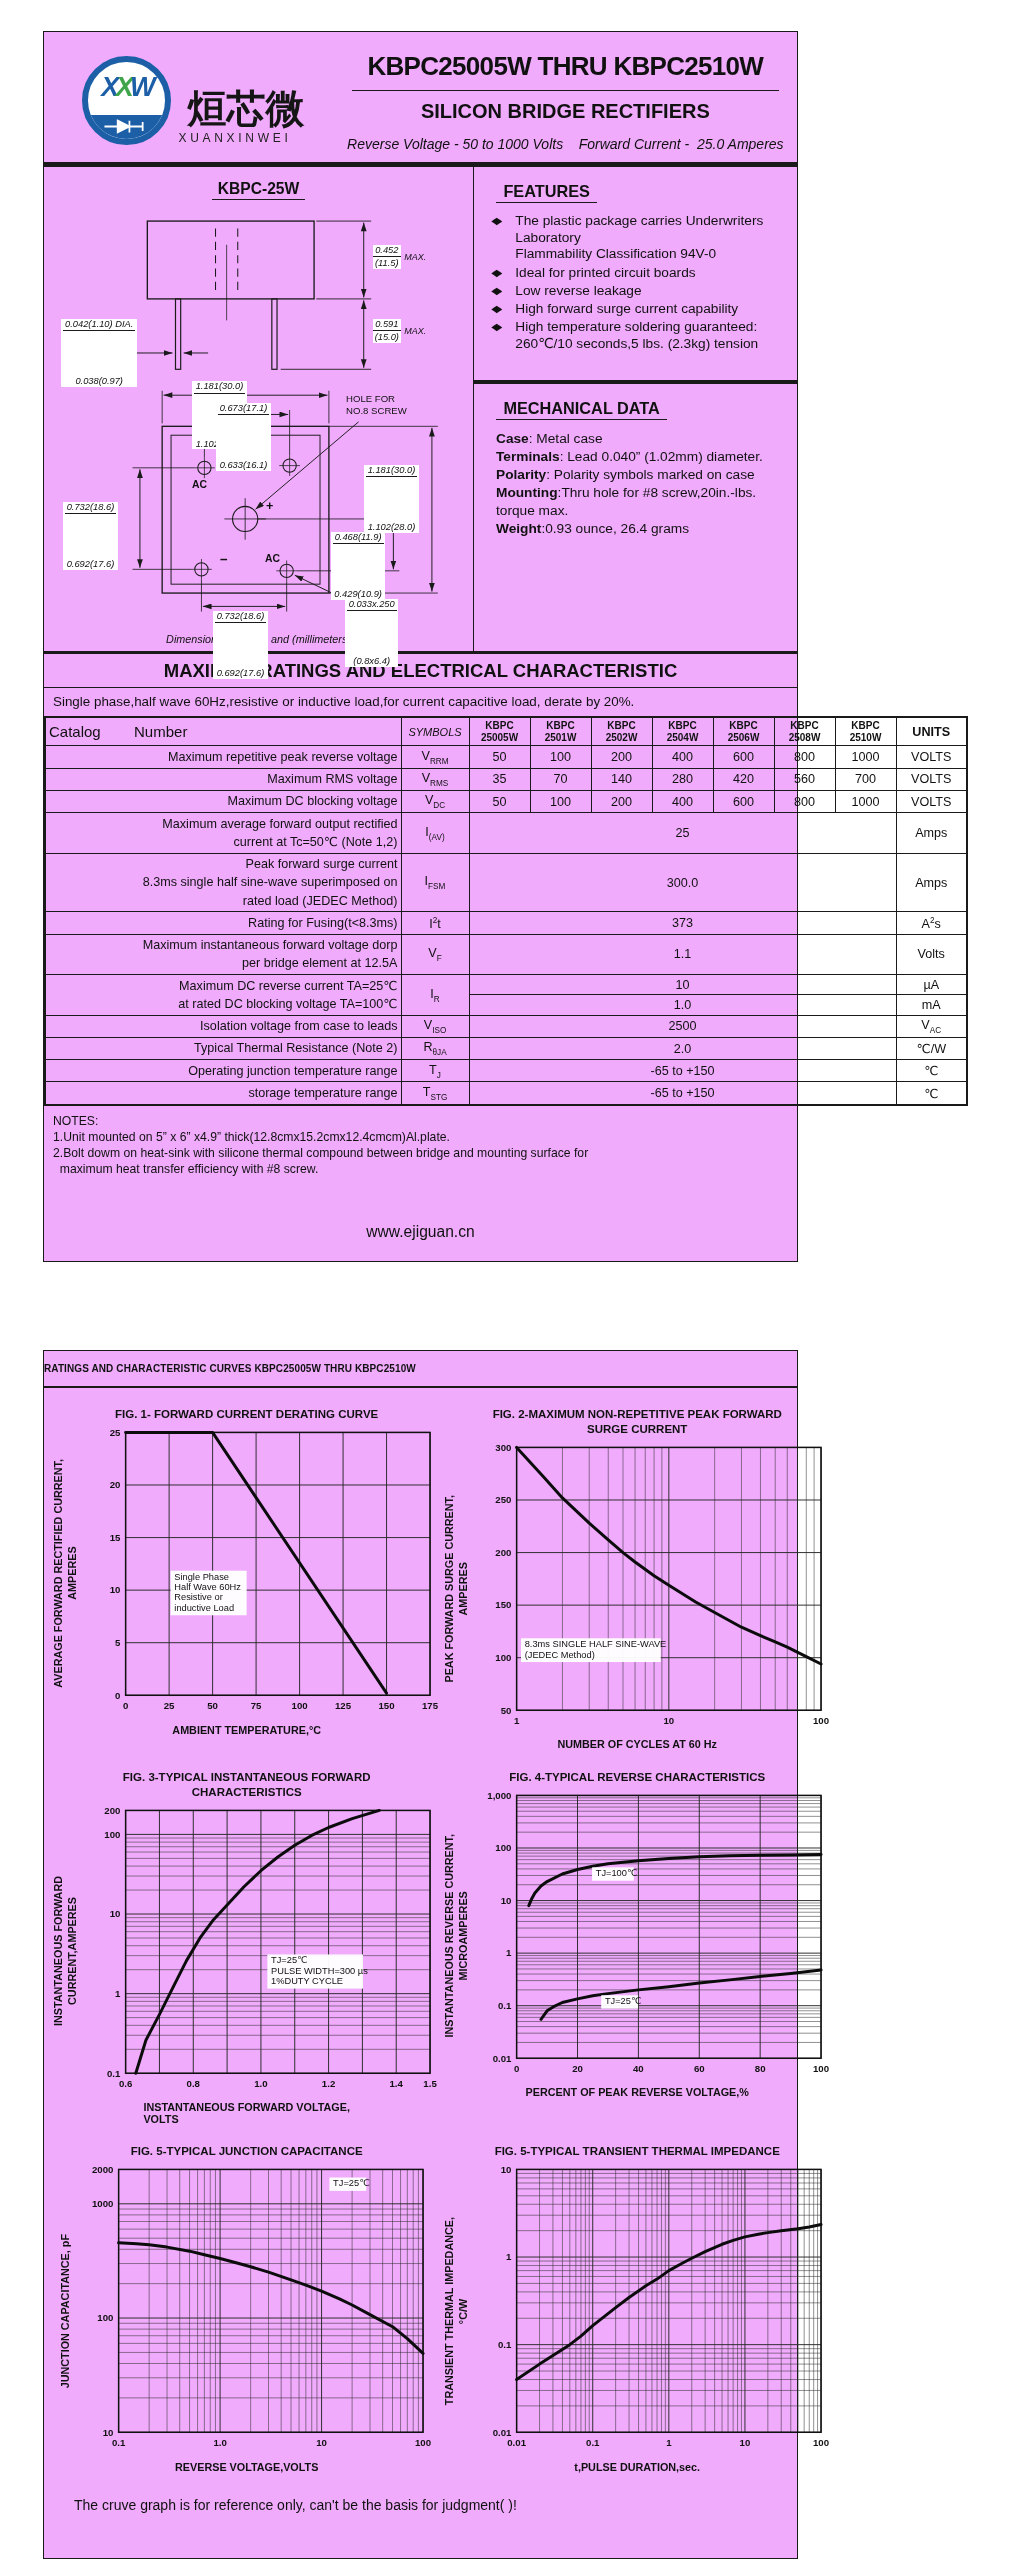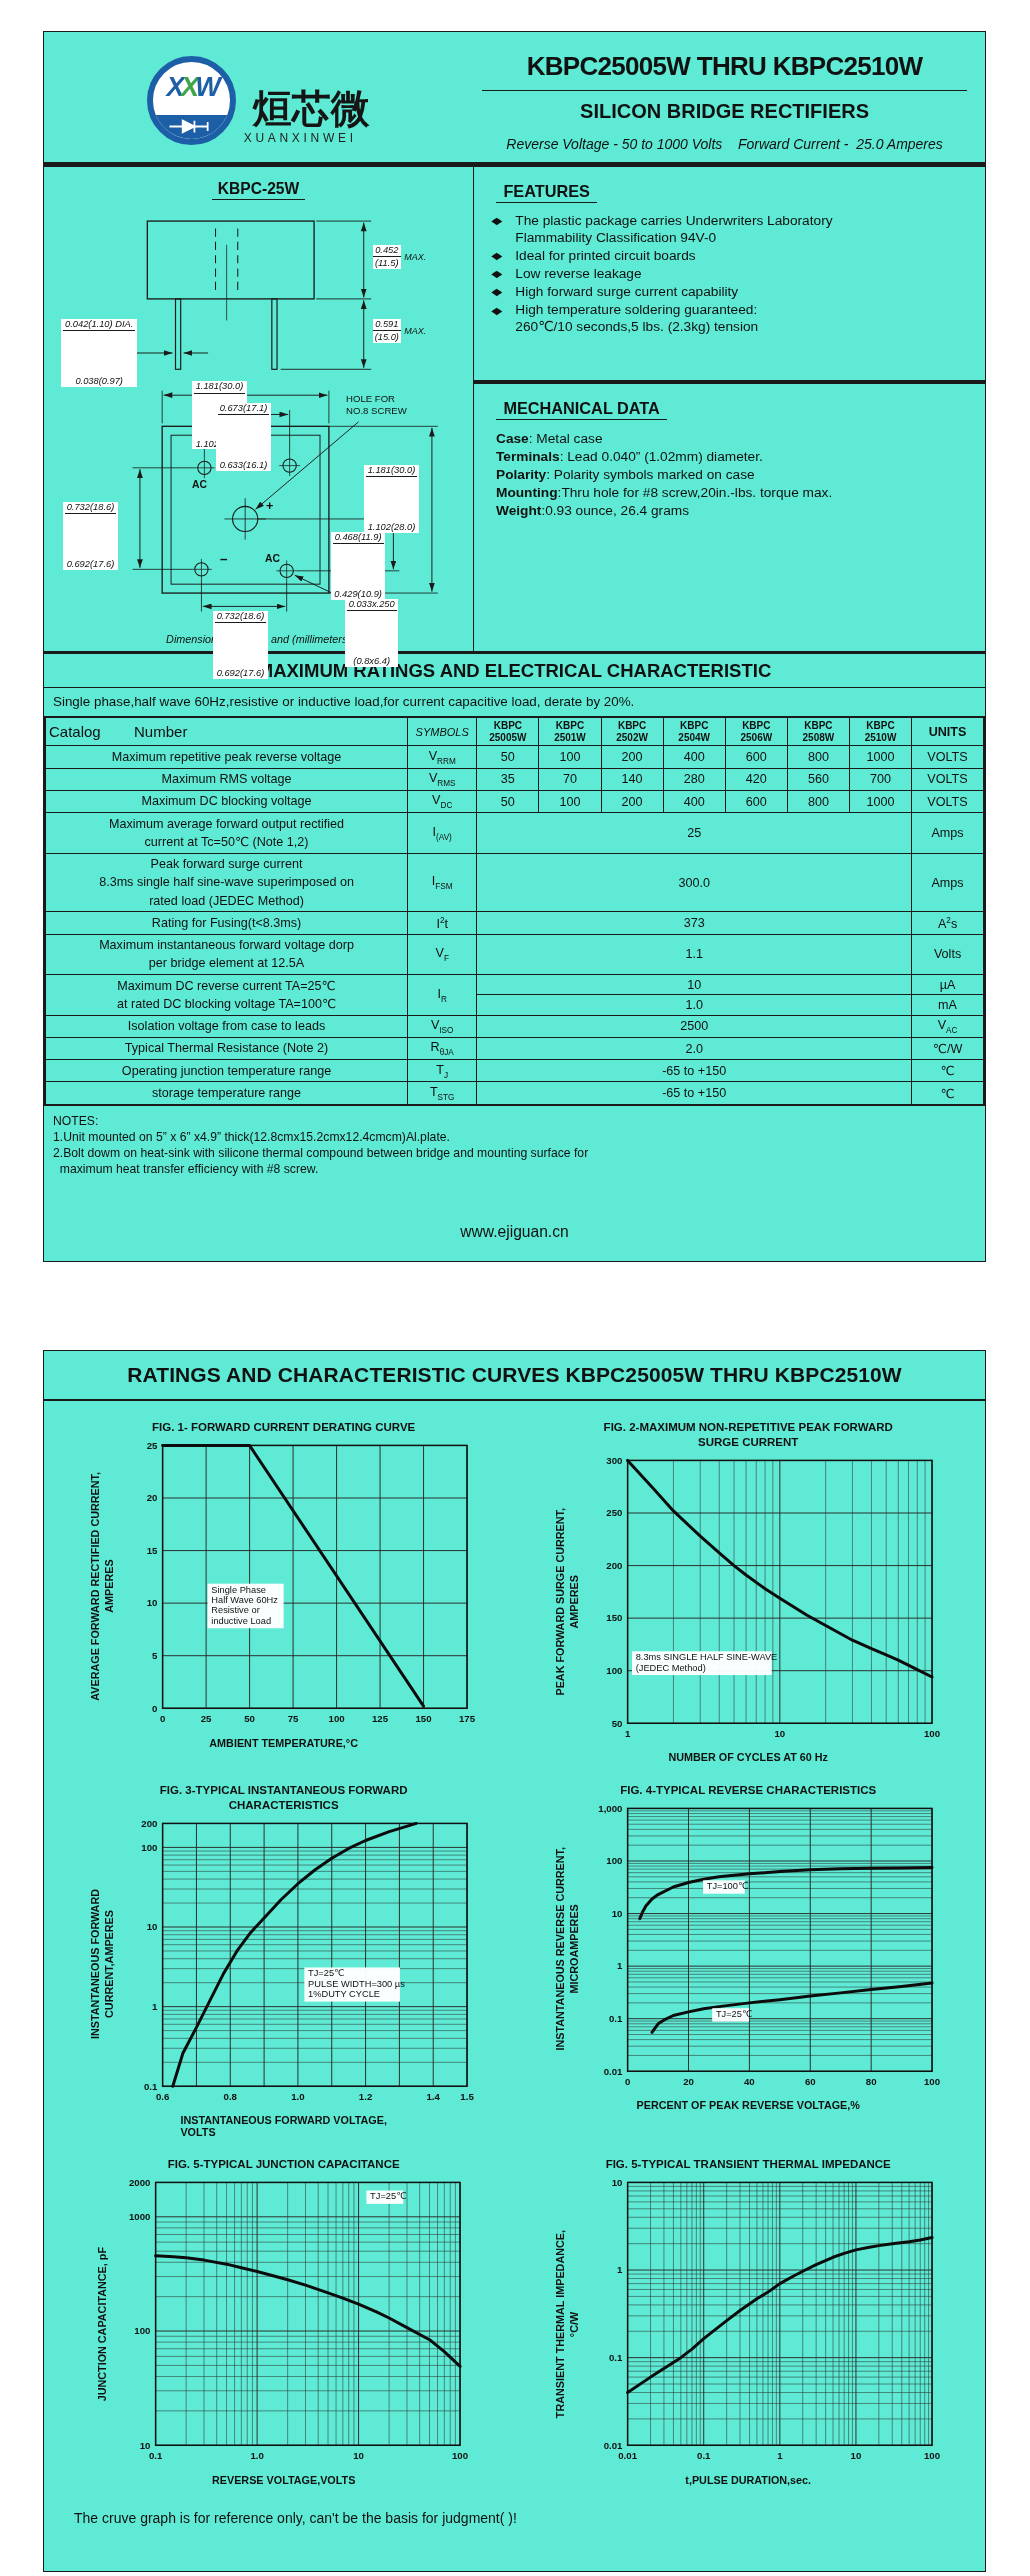--- a/index.html
+++ b/index.html
@@ -1,17 +1,17 @@
 <!DOCTYPE html>
 <html style="font-size:12px"><head>
 <meta charset="utf-8">
 <style>
   html,body{margin:0;padding:0;background:#fff;}
   body{width:1031px;font-family:"Liberation Sans","DejaVu Sans",sans-serif;color:#111;}
-  .page{width:943px;margin:0 0 0 43px;border:1.9px solid #1a1a1a;background:#5eead4;box-sizing:border-box;}
+  .page{width:755px;margin:0 0 0 43px;border:1.9px solid #1a1a1a;background:#f0abfc;box-sizing:border-box;}
   .page1{margin-top:31px;}
   
   .hdr{display:flex;}
   .hdr-left{width:429px;display:flex;align-items:center;justify-content:center;padding:21px 0 15px 0;}
   .logo-wrap{display:flex;align-items:flex-end;gap:7.4px;}
   .logo-circle{width:77px;height:77px;border-radius:50%;border:6.7px solid #1d5fa7;overflow:hidden;position:relative;background:#fff;flex:none;}
   .logo-letters{position:absolute;top:10.4px;left:0;width:100%;text-align:center;font-weight:800;font-style:italic;font-size:27px;letter-spacing:-3.7px;color:#1d5fa7;}
   .logo-letters .mid{color:#3fa54a;}
   .logo-band{position:absolute;bottom:0;left:0;width:100%;height:24px;background:#1d5fa7;display:flex;align-items:center;justify-content:center;}
   .logo-cjk{font-size:39px;font-weight:700;color:#151515;line-height:1;font-family:"Liberation Sans","DejaVu Sans",sans-serif;margin-left:9px;}
@@ -54,30 +54,30 @@
   
   .ratings-banner{border-top:3px solid #1a1a1a;border-bottom:1.5px solid #1a1a1a;text-align:center;font-size:18.5px;font-weight:800;padding:5.2px 0;}
   .conditions{font-size:13.4px;line-height:1.3;padding:5.2px 7.4px 6px 9px;}
   table.ratings{border-collapse:collapse;width:100%;border:2.2px solid #1a1a1a;table-layout:fixed;}
   table.ratings td,table.ratings th{border:1.2px solid #1a1a1a;padding:1.5px 3px;vertical-align:middle;}
   col.c-label{width:356px;} col.c-sym{width:68px;} col.c-val{width:61px;} col.c-unit{width:71px;}
   th.h-catalog{text-align:left;font-weight:400;font-size:15px;white-space:pre;padding-left:6px;}
   th.h-sym{font-style:italic;font-weight:400;font-size:11px;}
   th.h-model{font-size:10px;font-weight:800;line-height:1.2;text-align:center;}
   th.h-units{font-size:12.6px;font-weight:800;}
-  td.lbl{font-size:12.6px;text-align:center;padding:2.2px 6px;white-space:pre-line;line-height:1.45;}
+  td.lbl{font-size:12.6px;text-align:right;padding:2.2px 6px;white-space:pre-line;line-height:1.45;}
   td.sym,td.val,td.unit{text-align:center;font-size:12.6px;}
   td.sym sub,td.unit sub{font-size:8.2px;}
   td.sym sup,td.unit sup{font-size:8.2px;}
   
   .notes{font-size:12.2px;line-height:1.32;padding:7.4px 9px 3px 9px;white-space:pre-line;}
   .site{text-align:center;font-size:15.6px;padding:43px 0 19.3px 0;}
   
   .page2{margin-top:88px;}
-  .p2-banner{border-bottom:2.2px solid #1a1a1a;text-align:center;font-size:21px;font-weight:800;padding:12px 0;letter-spacing:0.1px;}
+  .p2-banner{border-bottom:2.2px solid #1a1a1a;font-size:10px;font-weight:800;padding:12px 0;letter-spacing:0.1px;}
   .charts{display:grid;grid-template-columns:1fr 1fr;padding:19.3px 4.5px 4.5px 7.4px;row-gap:19.3px;}
   .fig{display:flex;flex-direction:column;align-items:center;}
   .fig-title{font-size:11.5px;font-weight:800;text-align:center;white-space:pre-line;line-height:1.3;margin-bottom:3px;}
   .fig-body{display:flex;align-items:center;}
   .fig-ylab{writing-mode:vertical-rl;transform:rotate(180deg);font-weight:800;font-size:10.8px;text-align:center;line-height:1.3;white-space:pre-line;margin-right:1.5px;}
   .fig-xlab{font-size:10.8px;font-weight:800;text-align:left;white-space:pre-line;margin-top:1.5px;}
   .p2-note{font-size:14px;padding:19.3px 15px 45px 30px;}
 </style>
 </head>
 <body>

